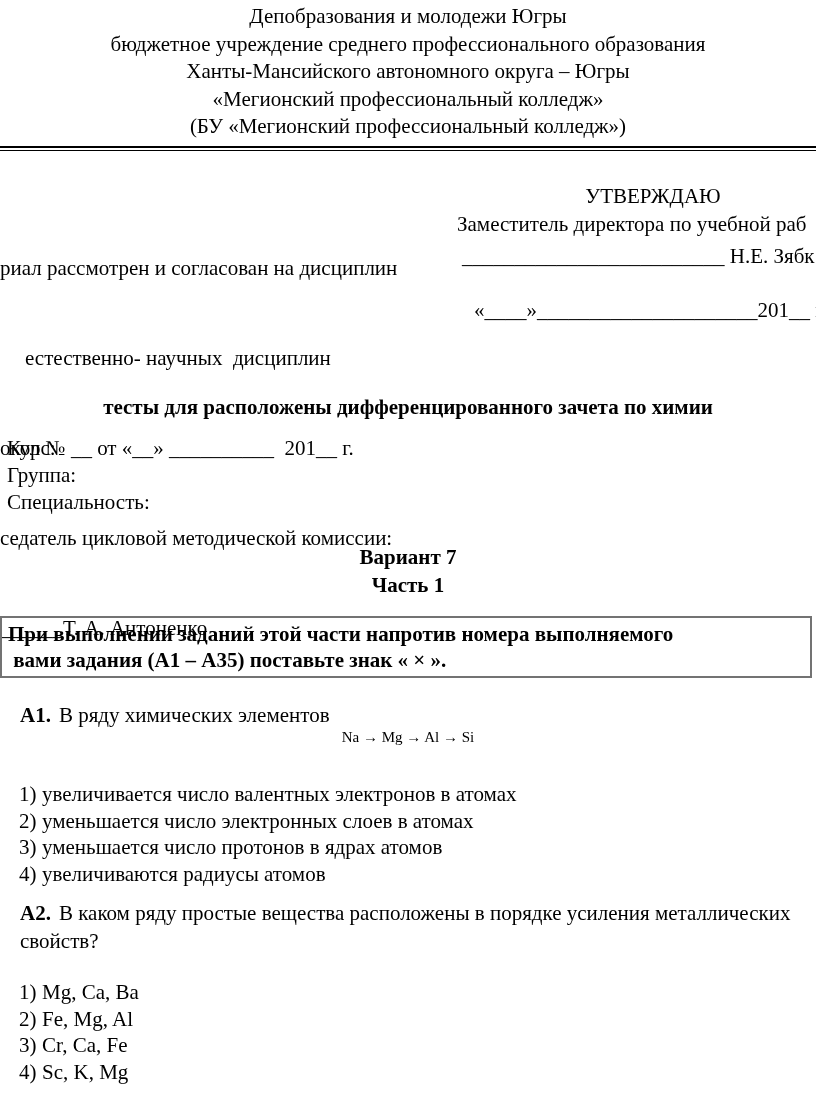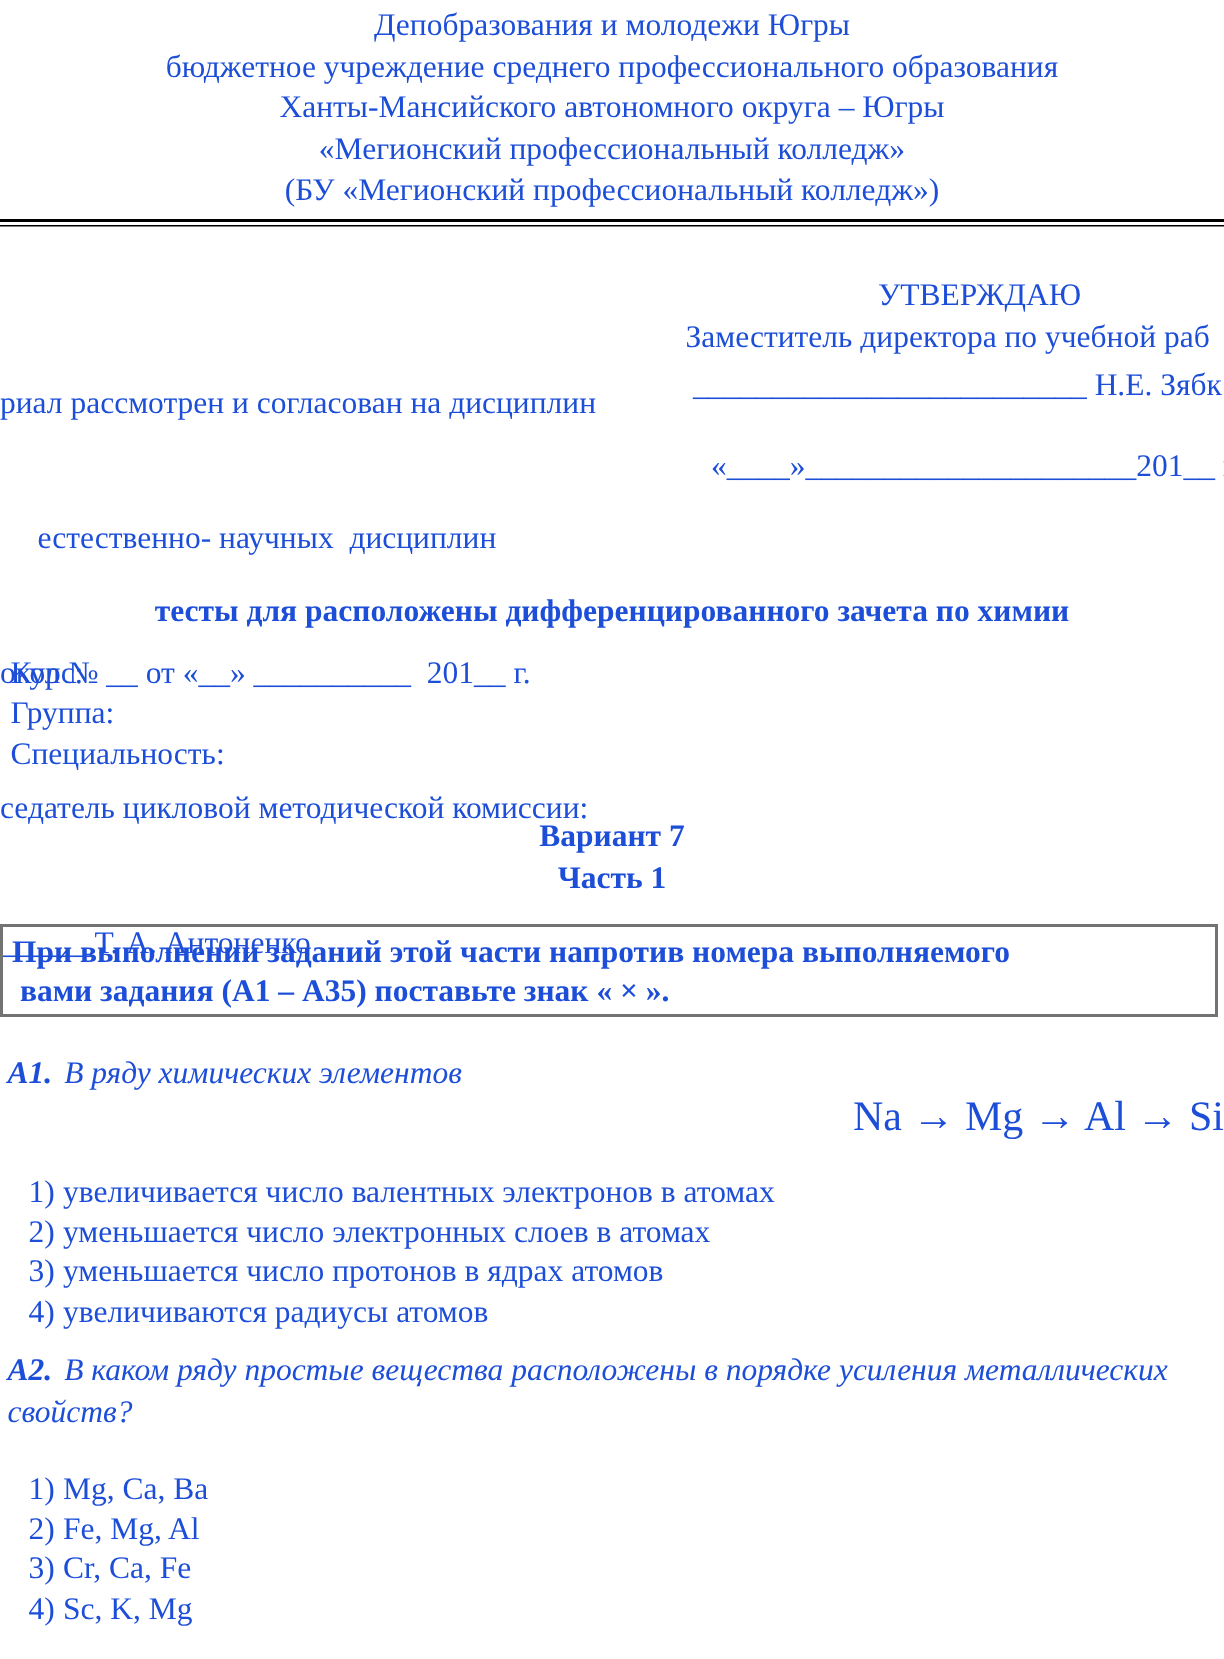--- a/index.html
+++ b/index.html
@@ -1,18 +1,18 @@
 <!DOCTYPE html>
 <html lang="ru"><head>
 <meta charset="utf-8">
 <style>
   html,body{margin:0;padding:0;background:#fff;}
   .page{
     position:relative;width:816px;height:1106px;overflow:hidden;
-    background:#ffffff;color:#1d4ed8;
+    background:#ffffff;color:#000000;
     font-family:"Liberation Serif","DejaVu Serif",serif;
     font-size:21px;
   }
   .abs{position:absolute;}
 
   .org-header{top:3px;left:0;width:100%;text-align:center;line-height:27.5px;}
 
   .double-rule{top:146px;left:0;width:100%;height:2px;
     border-top:2px solid #000;border-bottom:1px solid #000;}
 
@@ -30,27 +30,27 @@
 
   .variant-block{top:543px;left:0;width:100%;text-align:center;font-weight:bold;line-height:28px;}
 
   .instruction-box{
     top:616px;left:0;width:812px;box-sizing:border-box;
     border:2px solid #737373;padding:3px 6px;
     font-weight:bold;line-height:26px;
   }
   .instruction-box div{white-space:pre;}
 
-  .q-head{left:5px;line-height:28px;font-style:italic;}
+  .q-head{left:20px;line-height:28px;}
   .q1{top:701px;}
   .q2{top:899px;width:808px;}
   .qnum{font-weight:bold;}
   .qtext{margin-left:8px;}
 
-  .formula{top:729px;left:0;width:100%;text-align:right;font-size:28px;}
+  .formula{top:729px;left:0;width:100%;text-align:center;font-size:15px;}
 
   .opts{left:7px;margin-left:12px;}
   .opts1{top:781px;}
   .opts2{top:979px;}
   .opt{line-height:26.5px;}
   .optnum{display:inline-block;width:23px;}
 </style>
 </head>
 <body>
 

